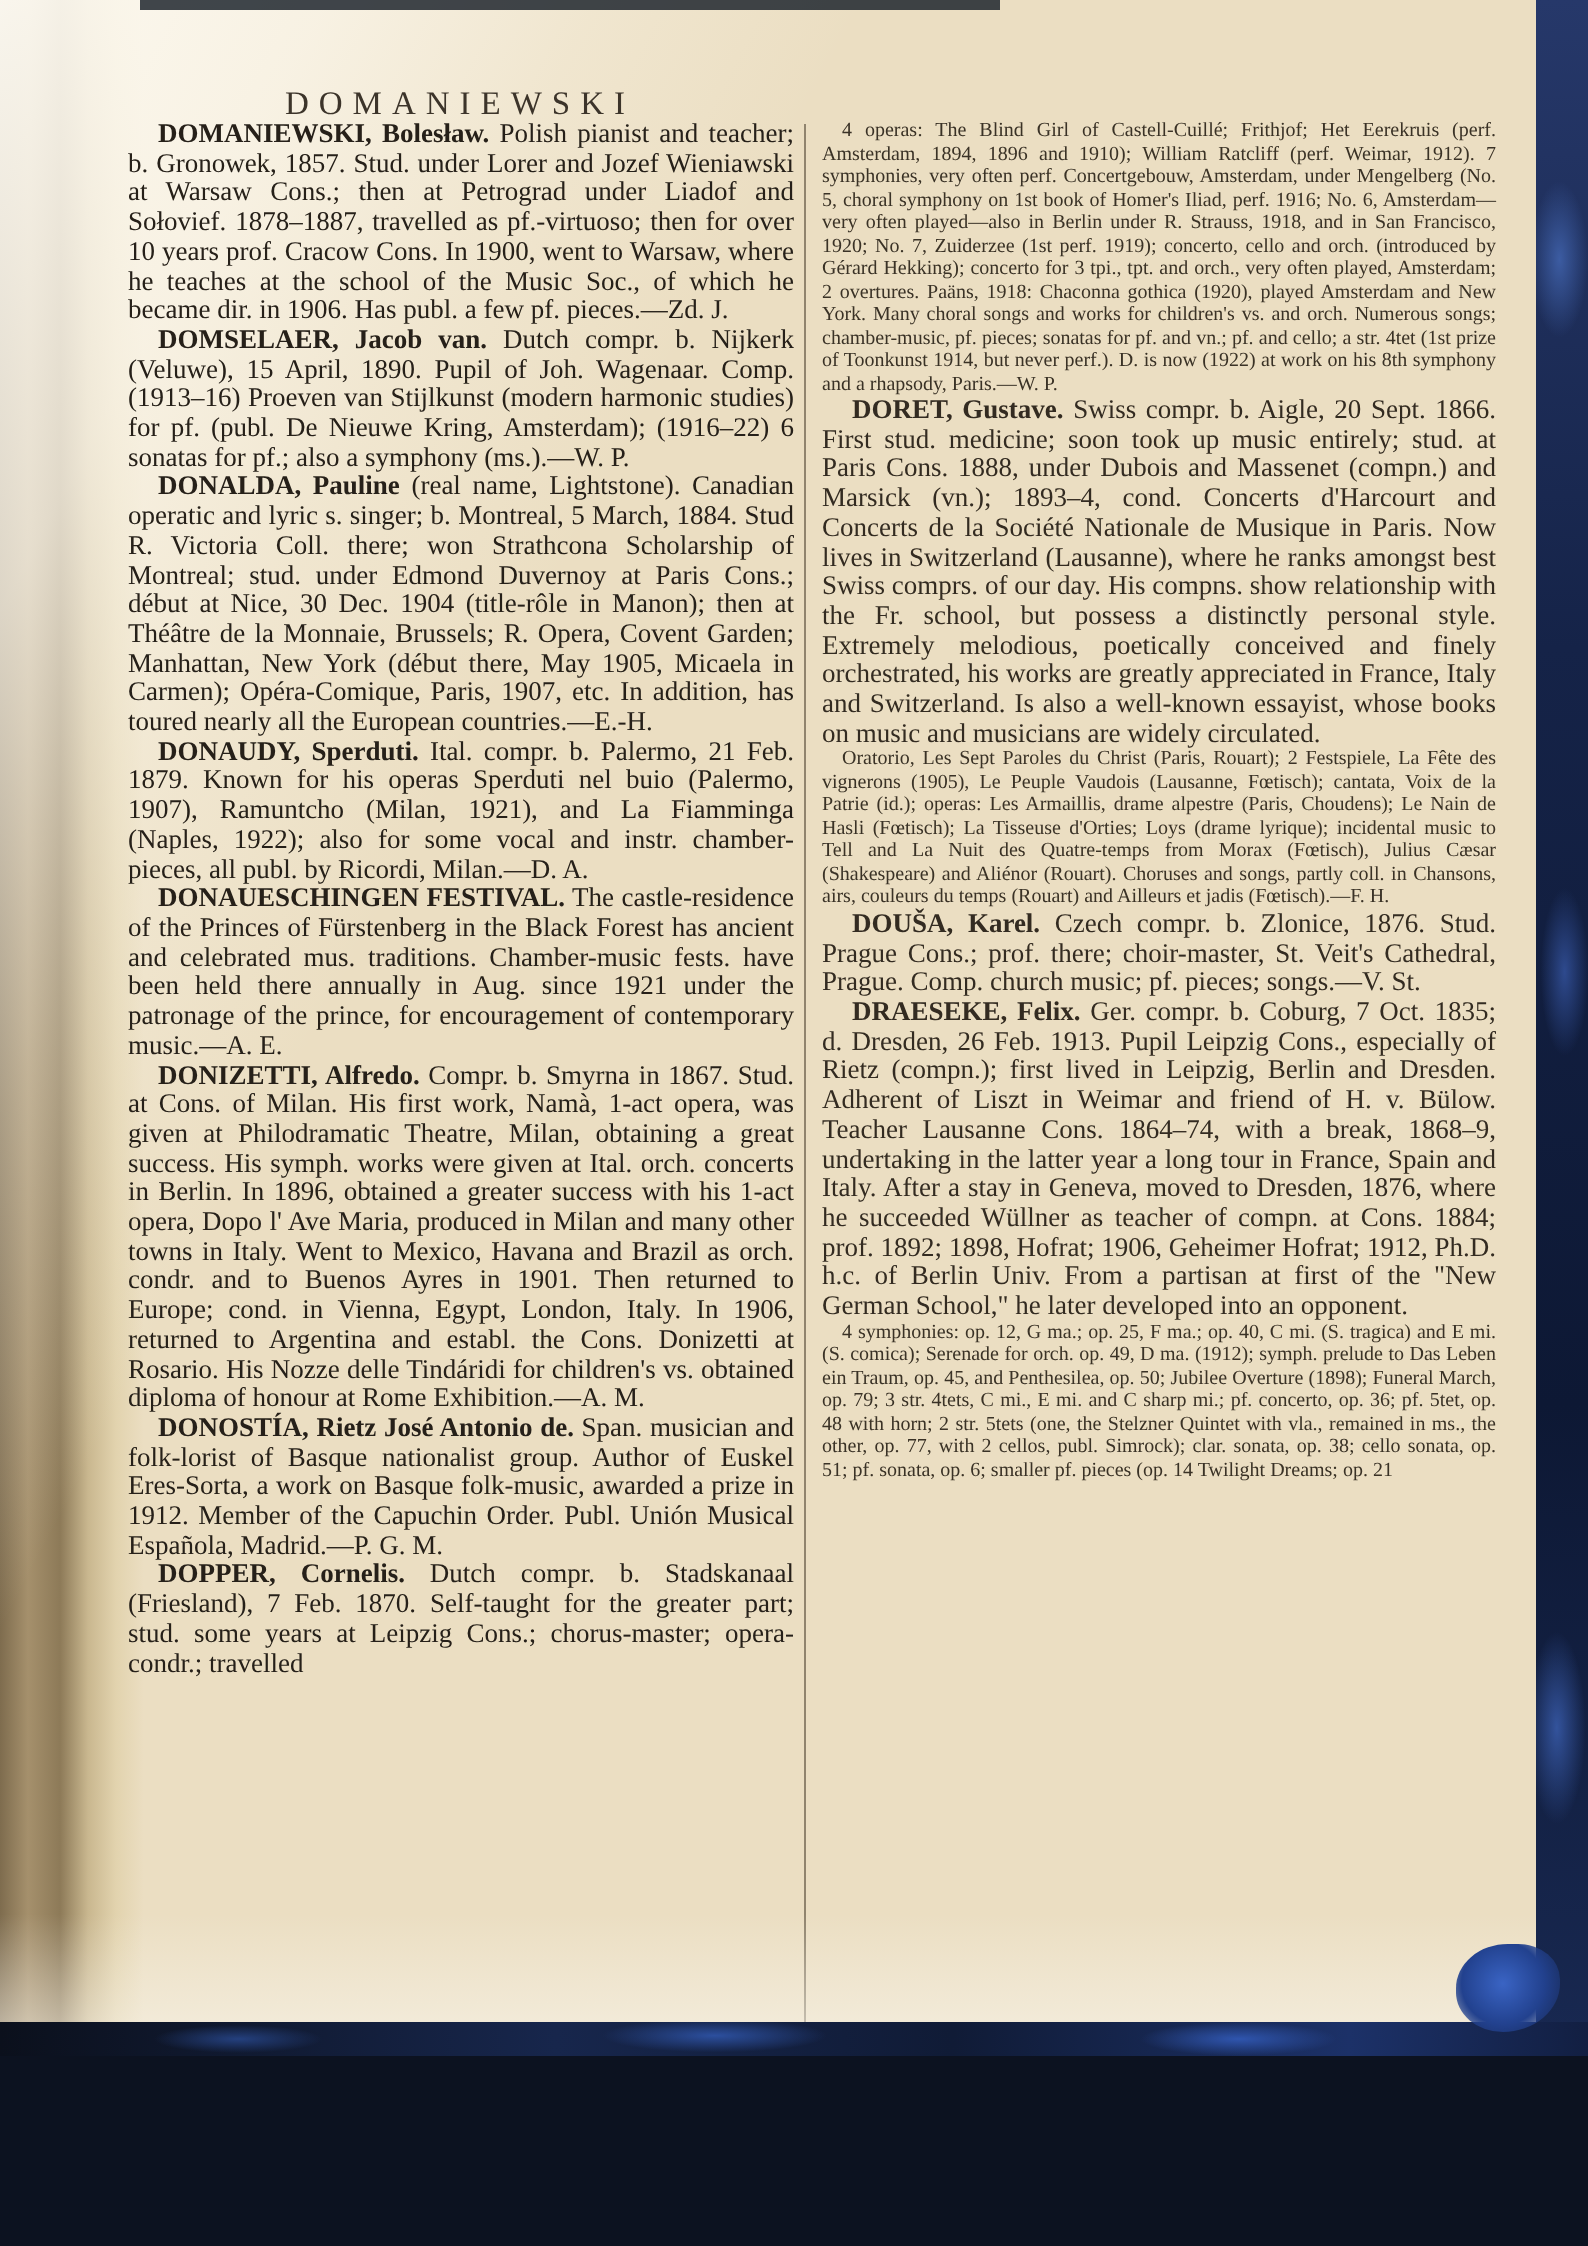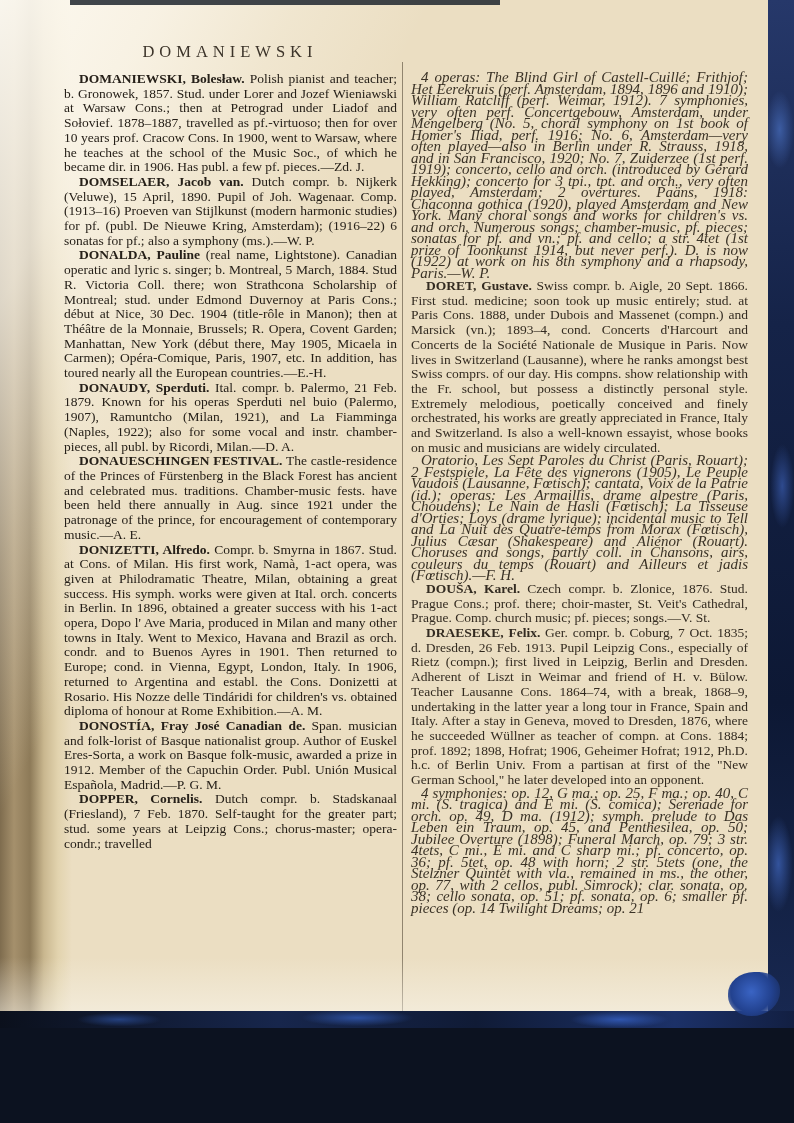--- a/index.html
+++ b/index.html
@@ -27,27 +27,27 @@
                          radial-gradient(ellipse 80px 12px at 45% 40%,#2c4f9e 0%,rgba(44,79,158,0) 70%),
                          radial-gradient(ellipse 70px 12px at 78% 50%,#2f55ae 0%,rgba(47,85,174,0) 70%),
                          linear-gradient(90deg,#0b101c 0%,#17264c 35%,#101b36 60%,#1c3168 85%,#121f42 100%);}
   .blue-blob{position:absolute;right:14px;bottom:12px;width:52px;height:44px;border-radius:50% 40% 55% 45%;
         background:radial-gradient(circle at 45% 45%,#3a64c4 0%,#22418e 55%,rgba(20,38,88,0) 100%);}
   
   .runhead{position:absolute;letter-spacing:5px;font-size:16.5px;color:#3c342a;text-align:center;}
   .rh-left{left:64px;top:42px;width:332px;}
   .rh-right{left:410px;top:44px;width:336px;}
   .divider{position:absolute;left:402px;top:62px;width:1px;height:978px;background:rgba(70,58,42,0.55);}
-  .col{position:absolute;top:72px;color:#262019;}
+  .col{position:absolute;top:60px;color:#262019;}
   .colL{left:64px;width:333px;}
   .colR{left:411px;width:337px;color:#332b21;}
   .entry{margin:0;text-align:justify;text-indent:15px;font-size:13.5px;line-height:14.7px;}
   .entry.cont{text-indent:0;}
   .headword{font-weight:bold;}
-  .small{margin:0;text-align:justify;text-indent:10px;font-size:15px;line-height:11.5px;color:#3a3226;font-style:italic;}
+  .small{margin:0;text-align:justify;text-indent:10px;font-size:10px;line-height:11.5px;color:#3a3226;}
   .pagenum{position:absolute;left:300px;top:1046px;width:120px;text-align:center;
         font-size:15px;letter-spacing:3px;color:#2c2username4;color:#2c2418;}
 </style>
 </head>
 <body>
 
 <div class="photo">
   <div class="page">
     <div class="gutter"></div>
     <div class="curl"></div>
@@ -56,21 +56,21 @@
     <div class="runhead rh-left">DOMANIEWSKI</div>
     <div class="divider"></div>
 
     <div class="col colL">
         <p class="entry"><span class="headword">DOMANIEWSKI, Bolesław.</span> Polish pianist and teacher; b. Gronowek, 1857. Stud. under Lorer and Jozef Wieniawski at Warsaw Cons.; then at Petrograd under Liadof and Sołovief. 1878–1887, travelled as pf.-virtuoso; then for over 10 years prof. Cracow Cons. In 1900, went to Warsaw, where he teaches at the school of the Music Soc., of which he became dir. in 1906. Has publ. a few pf. pieces.—Zd. J.</p>
         <p class="entry"><span class="headword">DOMSELAER, Jacob van.</span> Dutch compr. b. Nijkerk (Veluwe), 15 April, 1890. Pupil of Joh. Wagenaar. Comp. (1913–16) Proeven van Stijlkunst (modern harmonic studies) for pf. (publ. De Nieuwe Kring, Amsterdam); (1916–22) 6 sonatas for pf.; also a symphony (ms.).—W. P.</p>
         <p class="entry"><span class="headword">DONALDA, Pauline</span> (real name, Lightstone). Canadian operatic and lyric s. singer; b. Montreal, 5 March, 1884. Stud R. Victoria Coll. there; won Strathcona Scholarship of Montreal; stud. under Edmond Duvernoy at Paris Cons.; début at Nice, 30 Dec. 1904 (title-rôle in Manon); then at Théâtre de la Monnaie, Brussels; R. Opera, Covent Garden; Manhattan, New York (début there, May 1905, Micaela in Carmen); Opéra-Comique, Paris, 1907, etc. In addition, has toured nearly all the European countries.—E.-H.</p>
         <p class="entry"><span class="headword">DONAUDY, Sperduti.</span> Ital. compr. b. Palermo, 21 Feb. 1879. Known for his operas Sperduti nel buio (Palermo, 1907), Ramuntcho (Milan, 1921), and La Fiamminga (Naples, 1922); also for some vocal and instr. chamber-pieces, all publ. by Ricordi, Milan.—D. A.</p>
         <p class="entry"><span class="headword">DONAUESCHINGEN FESTIVAL.</span> The castle-residence of the Princes of Fürstenberg in the Black Forest has ancient and celebrated mus. traditions. Chamber-music fests. have been held there annually in Aug. since 1921 under the patronage of the prince, for encouragement of contemporary music.—A. E.</p>
         <p class="entry"><span class="headword">DONIZETTI, Alfredo.</span> Compr. b. Smyrna in 1867. Stud. at Cons. of Milan. His first work, Namà, 1-act opera, was given at Philodramatic Theatre, Milan, obtaining a great success. His symph. works were given at Ital. orch. concerts in Berlin. In 1896, obtained a greater success with his 1-act opera, Dopo l' Ave Maria, produced in Milan and many other towns in Italy. Went to Mexico, Havana and Brazil as orch. condr. and to Buenos Ayres in 1901. Then returned to Europe; cond. in Vienna, Egypt, London, Italy. In 1906, returned to Argentina and establ. the Cons. Donizetti at Rosario. His Nozze delle Tindáridi for children's vs. obtained diploma of honour at Rome Exhibition.—A. M.</p>
-        <p class="entry"><span class="headword">DONOSTÍA, Fray José Canadian de.</span> Span. musician and folk-lorist of Basque nationalist group. Author of Euskel Eres-Sorta, a work on Basque folk-music, awarded a prize in 1912. Member of the Capuchin Order. Publ. Unión Musical Española, Madrid.—P. G. M.</p>
+        <p class="entry"><span class="headword">DONOSTÍA, Rietz José Antonio de.</span> Span. musician and folk-lorist of Basque nationalist group. Author of Euskel Eres-Sorta, a work on Basque folk-music, awarded a prize in 1912. Member of the Capuchin Order. Publ. Unión Musical Española, Madrid.—P. G. M.</p>
         <p class="entry"><span class="headword">DOPPER, Cornelis.</span> Dutch compr. b. Stadskanaal (Friesland), 7 Feb. 1870. Self-taught for the greater part; stud. some years at Leipzig Cons.; chorus-master; opera-condr.; travelled</p>
       </div>
     <div class="col colR">
         <p class="small">4 operas: The Blind Girl of Castell-Cuillé; Frithjof; Het Eerekruis (perf. Amsterdam, 1894, 1896 and 1910); William Ratcliff (perf. Weimar, 1912). 7 symphonies, very often perf. Concertgebouw, Amsterdam, under Mengelberg (No. 5, choral symphony on 1st book of Homer's Iliad, perf. 1916; No. 6, Amsterdam—very often played—also in Berlin under R. Strauss, 1918, and in San Francisco, 1920; No. 7, Zuiderzee (1st perf. 1919); concerto, cello and orch. (introduced by Gérard Hekking); concerto for 3 tpi., tpt. and orch., very often played, Amsterdam; 2 overtures. Paäns, 1918: Chaconna gothica (1920), played Amsterdam and New York. Many choral songs and works for children's vs. and orch. Numerous songs; chamber-music, pf. pieces; sonatas for pf. and vn.; pf. and cello; a str. 4tet (1st prize of Toonkunst 1914, but never perf.). D. is now (1922) at work on his 8th symphony and a rhapsody, Paris.—W. P.</p>
         <p class="entry"><span class="headword">DORET, Gustave.</span> Swiss compr. b. Aigle, 20 Sept. 1866. First stud. medicine; soon took up music entirely; stud. at Paris Cons. 1888, under Dubois and Massenet (compn.) and Marsick (vn.); 1893–4, cond. Concerts d'Harcourt and Concerts de la Société Nationale de Musique in Paris. Now lives in Switzerland (Lausanne), where he ranks amongst best Swiss comprs. of our day. His compns. show relationship with the Fr. school, but possess a distinctly personal style. Extremely melodious, poetically conceived and finely orchestrated, his works are greatly appreciated in France, Italy and Switzerland. Is also a well-known essayist, whose books on music and musicians are widely circulated.</p>
         <p class="small">Oratorio, Les Sept Paroles du Christ (Paris, Rouart); 2 Festspiele, La Fête des vignerons (1905), Le Peuple Vaudois (Lausanne, Fœtisch); cantata, Voix de la Patrie (id.); operas: Les Armaillis, drame alpestre (Paris, Choudens); Le Nain de Hasli (Fœtisch); La Tisseuse d'Orties; Loys (drame lyrique); incidental music to Tell and La Nuit des Quatre-temps from Morax (Fœtisch), Julius Cæsar (Shakespeare) and Aliénor (Rouart). Choruses and songs, partly coll. in Chansons, airs, couleurs du temps (Rouart) and Ailleurs et jadis (Fœtisch).—F. H.</p>
         <p class="entry"><span class="headword">DOUŠA, Karel.</span> Czech compr. b. Zlonice, 1876. Stud. Prague Cons.; prof. there; choir-master, St. Veit's Cathedral, Prague. Comp. church music; pf. pieces; songs.—V. St.</p>
         <p class="entry"><span class="headword">DRAESEKE, Felix.</span> Ger. compr. b. Coburg, 7 Oct. 1835; d. Dresden, 26 Feb. 1913. Pupil Leipzig Cons., especially of Rietz (compn.); first lived in Leipzig, Berlin and Dresden. Adherent of Liszt in Weimar and friend of H. v. Bülow. Teacher Lausanne Cons. 1864–74, with a break, 1868–9, undertaking in the latter year a long tour in France, Spain and Italy. After a stay in Geneva, moved to Dresden, 1876, where he succeeded Wüllner as teacher of compn. at Cons. 1884; prof. 1892; 1898, Hofrat; 1906, Geheimer Hofrat; 1912, Ph.D. h.c. of Berlin Univ. From a partisan at first of the "New German School," he later developed into an opponent.</p>
         <p class="small">4 symphonies: op. 12, G ma.; op. 25, F ma.; op. 40, C mi. (S. tragica) and E mi. (S. comica); Serenade for orch. op. 49, D ma. (1912); symph. prelude to Das Leben ein Traum, op. 45, and Penthesilea, op. 50; Jubilee Overture (1898); Funeral March, op. 79; 3 str. 4tets, C mi., E mi. and C sharp mi.; pf. concerto, op. 36; pf. 5tet, op. 48 with horn; 2 str. 5tets (one, the Stelzner Quintet with vla., remained in ms., the other, op. 77, with 2 cellos, publ. Simrock); clar. sonata, op. 38; cello sonata, op. 51; pf. sonata, op. 6; smaller pf. pieces (op. 14 Twilight Dreams; op. 21</p>
       </div>

